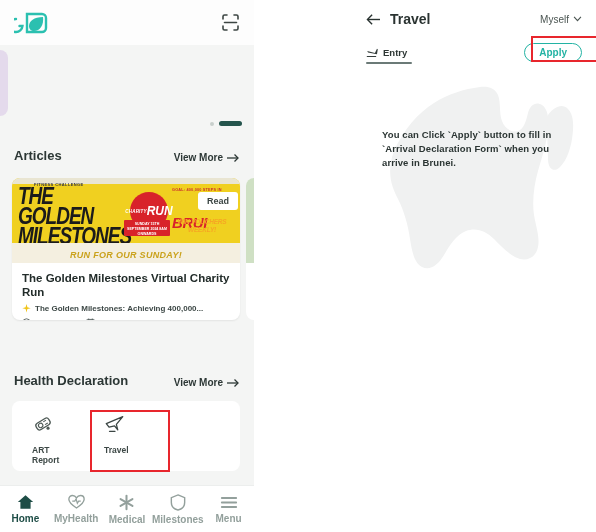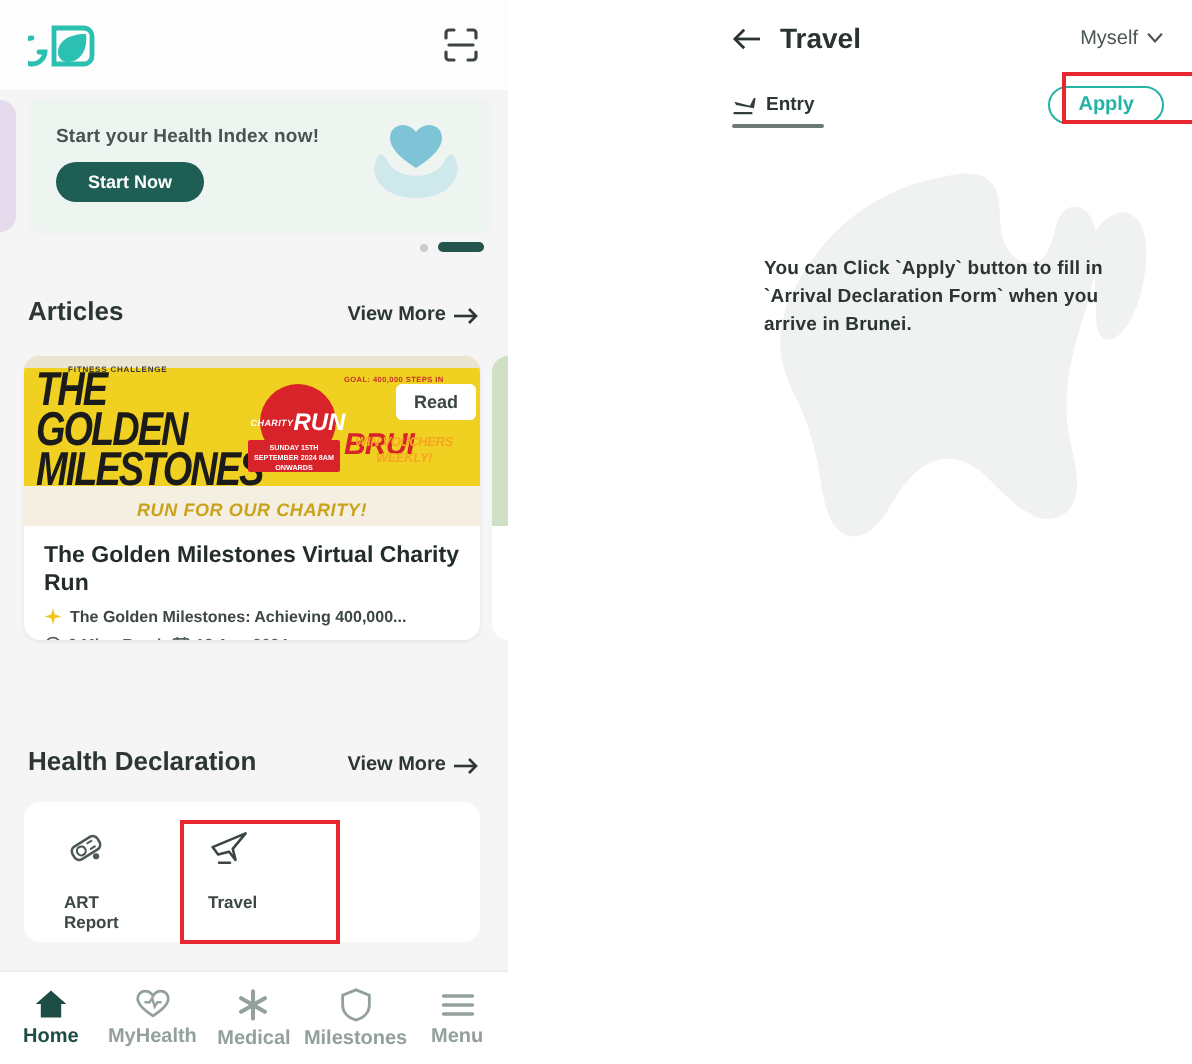--- a/index.html
+++ b/index.html
@@ -253,31 +253,20 @@
       <div class="scan-icon">
         <svg width="19" height="19" viewBox="0 0 19 19">
           <path d="M2 6 V3.5 A1.5 1.5 0 0 1 3.5 2 H6 M13 2 H15.5 A1.5 1.5 0 0 1 17 3.5 V6 M17 13 V15.5 A1.5 1.5 0 0 1 15.5 17 H13 M6 17 H3.5 A1.5 1.5 0 0 1 2 15.5 V13" fill="none" stroke="#3c4543" stroke-width="1.6" stroke-linecap="round"></path>
           <line x1="3.5" y1="9.5" x2="15.5" y2="9.5" stroke="#3c4543" stroke-width="1.6" stroke-linecap="round"></line>
         </svg>
       </div>
     </div>
 
     <div class="banner-wrap">
       <div class="banner-prev"></div>
-      <div class="banner-card">
-        <div class="banner-text">Start your Health Index now!</div>
-        <button class="start-btn">Start Now</button>
-        <div class="banner-art">
-          <svg width="52" height="50" viewBox="0 0 52 50">
-            <path d="M26 29 C18 24 13 19 13 14 C13 10 16 7.5 19.5 7.5 C22 7.5 24.5 9 26 11 C27.5 9 30 7.5 32.5 7.5 C36 7.5 39 10 39 14 C39 19 34 24 26 29 Z" fill="#7ec4d6"></path>
-            <path d="M8 22 C4 26 4 34 10 39 C14 42.5 20 44 26 44 L26 33 C20 33 14 30 12 26 C11 24 10 22.5 8 22 Z" fill="#cfe8ec"></path>
-            <path d="M44 22 C48 26 48 34 42 39 C38 42.5 32 44 26 44 L26 33 C32 33 38 30 40 26 C41 24 42 22.5 44 22 Z" fill="#cfe8ec"></path>
-          </svg>
-        </div>
-      </div>
     </div>
 
     <div class="dots">
       <div class="dot-small"></div>
       <div class="dot-long"></div>
     </div>
 
     <div class="articles-sec">
       <div class="section-hd">
         <div class="section-title">Articles</div>
@@ -306,21 +295,21 @@
           <div class="run-badge">
             <div class="s1">CHARITY</div>
             <div class="s2">RUN</div>
           </div>
           <div class="goal-chip">GOAL: 400,000 STEPS IN</div>
           <div class="brui">BRUI</div>
           <button class="read-btn">Read</button>
           <div class="sept-chip">SUNDAY 15TH SEPTEMBER 2024 8AM ONWARDS</div>
           <div class="vch">WIN VOUCHERS WEEKLY!</div>
           <div class="bandbot"></div>
-          <div class="elderly-txt">RUN FOR OUR CHARITY!</div>
+          <div class="elderly-txt">RUN FOR OUR SUNDAY!</div>
         </div>
         <div class="art-body">
           <div class="art-title">The Golden Milestones Virtual Charity Run</div>
           <div class="art-sub">
             <svg width="9" height="9" viewBox="0 0 9 9">
               <path d="M4.5 0 L5.4 3.3 L8.7 4.2 L5.4 5.1 L4.5 8.4 L3.6 5.1 L0.3 4.2 L3.6 3.3 Z" fill="#f0c419"></path>
             </svg>
             <span>The Golden Milestones: Achieving 400,000...</span>
           </div>
           <div class="art-meta">

